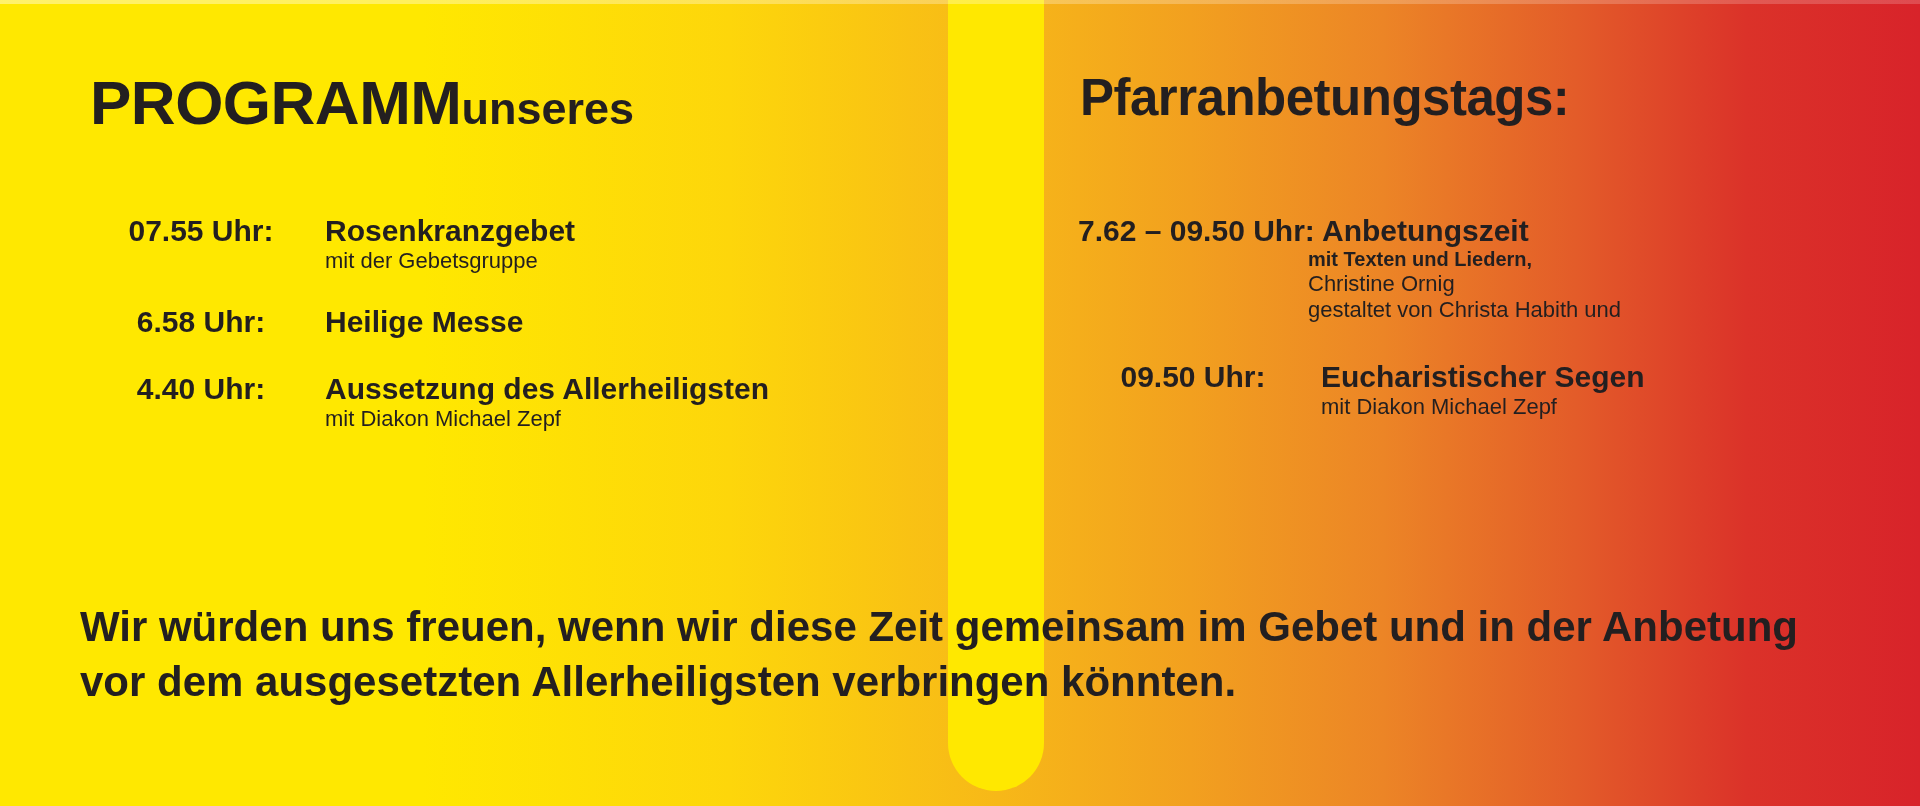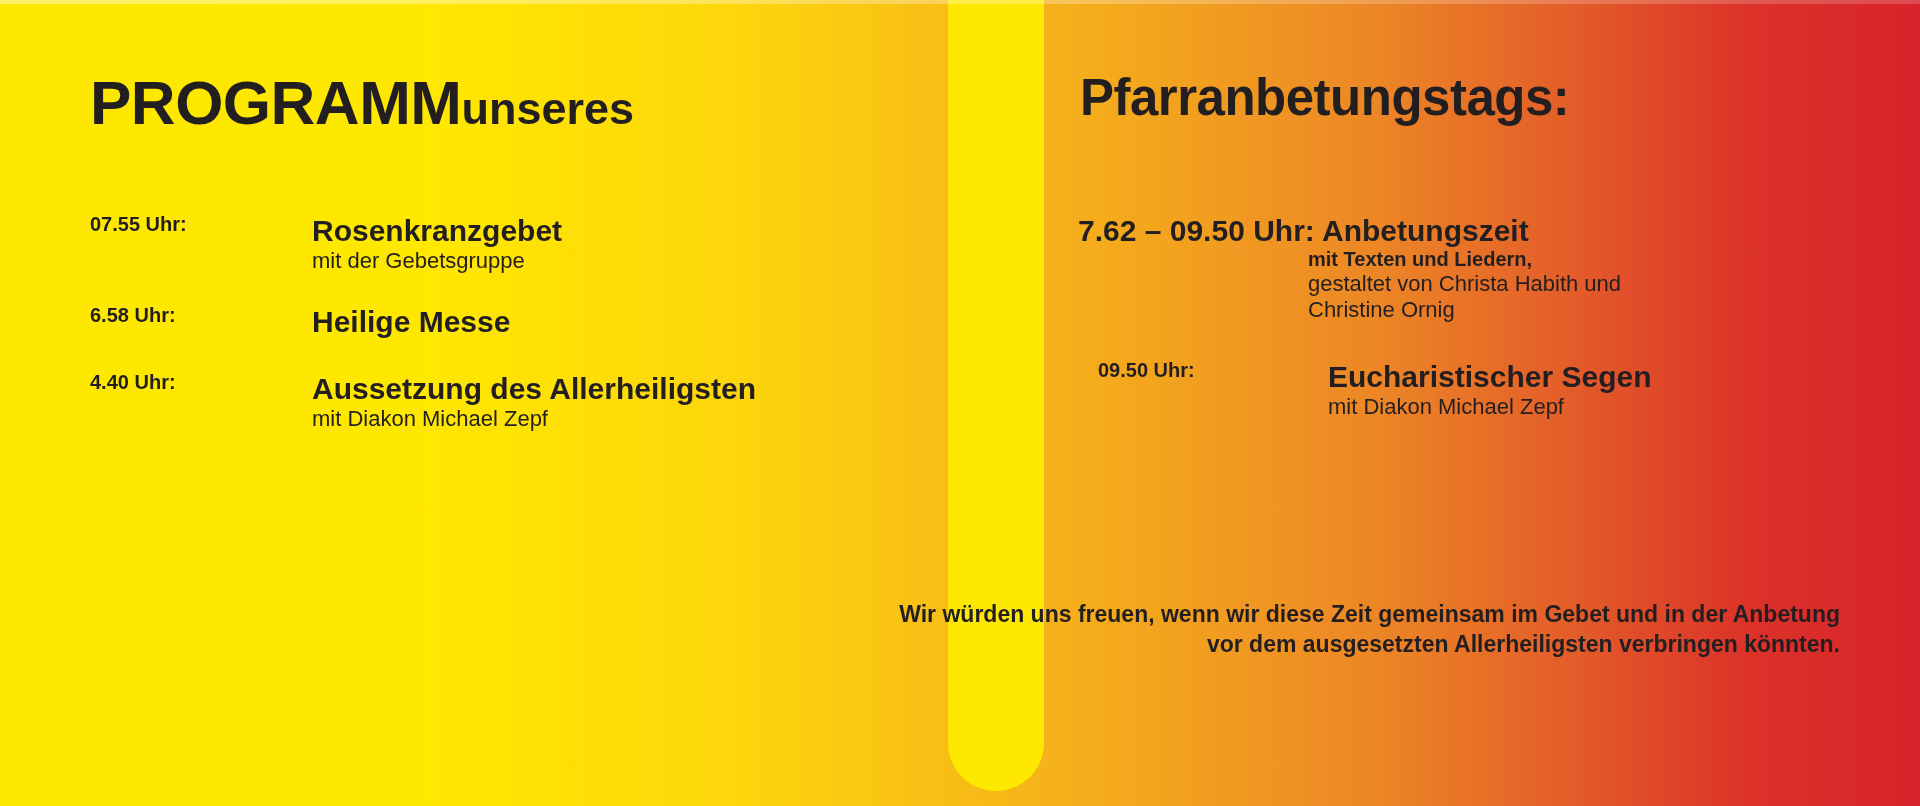--- a/index.html
+++ b/index.html
@@ -109,28 +109,30 @@
   .schedule-right { left: 0; top: 213px; }
 
   .entry {
     display: flex;
     align-items: flex-start;
     color: #231F20;
   }
 
   .entry-time {
     flex: 0 0 auto;
-    font-size: 20px;
+    font-size: 30px;
     font-weight: bold;
     line-height: 1.17;
     white-space: nowrap;
+    text-align: center;
   }
   .entry-body {
     flex: 1 1 auto;
     min-width: 0;
+    margin-left: 13px;
   }
   .entry-title {
     font-size: 30px;
     font-weight: bold;
     line-height: 1.17;
   }
   .entry-note {
     font-size: 22px;
     font-weight: normal;
     line-height: 1.17;
@@ -142,34 +144,34 @@
   }
 
   
   .schedule-left .entry        { padding-left: 90px; }
   .schedule-left .entry-time   { width: 222px; }
   .schedule-left .gap-1        { height: 30px; }
   .schedule-left .gap-2        { height: 32px; }
 
   
   .schedule-right .entry       { padding-left: 34px; }
-  .schedule-right .entry-time  { width: 230px; margin-left: 20px; }
+  .schedule-right .entry-time  { width: 230px; }
   .schedule-right .entry-wide  { display: block; }
   .schedule-right .entry-wide .lead { font-size: 30px; font-weight: bold; line-height: 1.17; }
   .schedule-right .entry-wide .indent { padding-left: 230px; }
   .schedule-right .gap-1       { height: 36px; }
 
   .footer-note {
     position: absolute;
     left: 0;
     right: 0;
     top: 600px;
-    text-align: right;
+    text-align: left;
     color: #231F20;
-    font-size: 23px;
+    font-size: 42px;
     font-weight: bold;
     line-height: 1.3;
     z-index: 4;
     padding: 0 80px;
     box-sizing: border-box;
   }
   .footer-note .line { display: block; }
 </style>
 </head>
 <body>
@@ -222,22 +224,22 @@
     <div class="col col-right">
 
       <h1 class="heading heading-right">Pfarranbetungstags:</h1>
 
       <div class="schedule schedule-right">
 
         <div class="entry entry-wide">
           <div class="lead">7.62 – 09.50 Uhr: Anbetungszeit</div>
           <div class="indent">
             <div class="entry-note-strong">mit Texten und Liedern,</div>
+            <div class="entry-note">Christine Ornig</div>
             <div class="entry-note">gestaltet von Christa Habith und</div>
-            <div class="entry-note">Christine Ornig</div>
           </div>
         </div>
 
         <div class="gap-1"></div>
 
         <div class="entry">
           <div class="entry-time">09.50 Uhr:</div>
           <div class="entry-body">
             <div class="entry-title">Eucharistischer Segen</div>
             <div class="entry-note">mit Diakon Michael Zepf</div>

